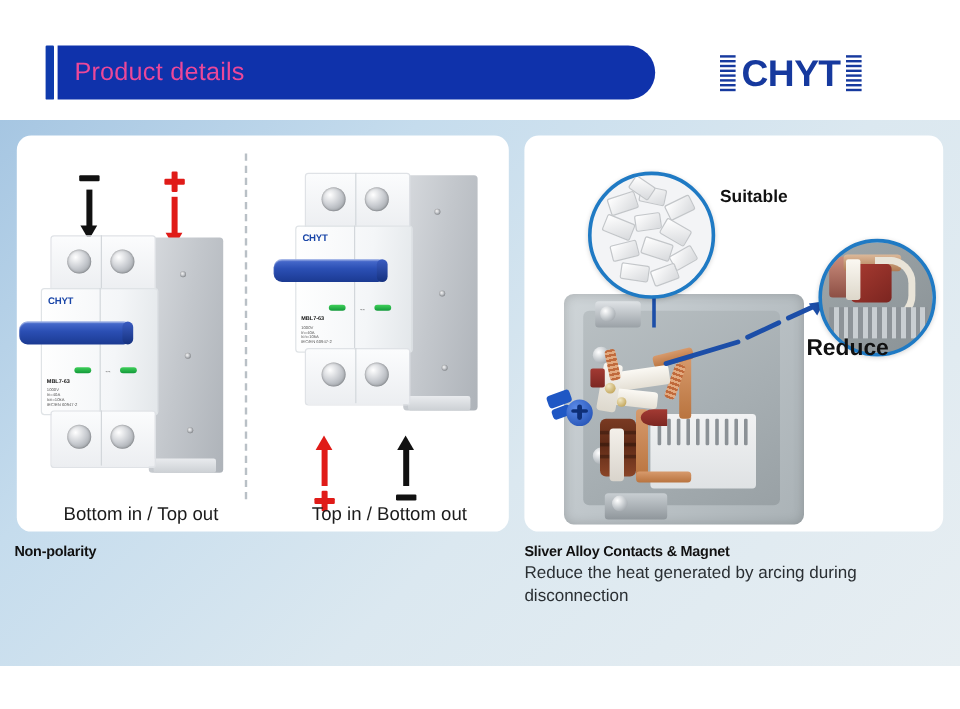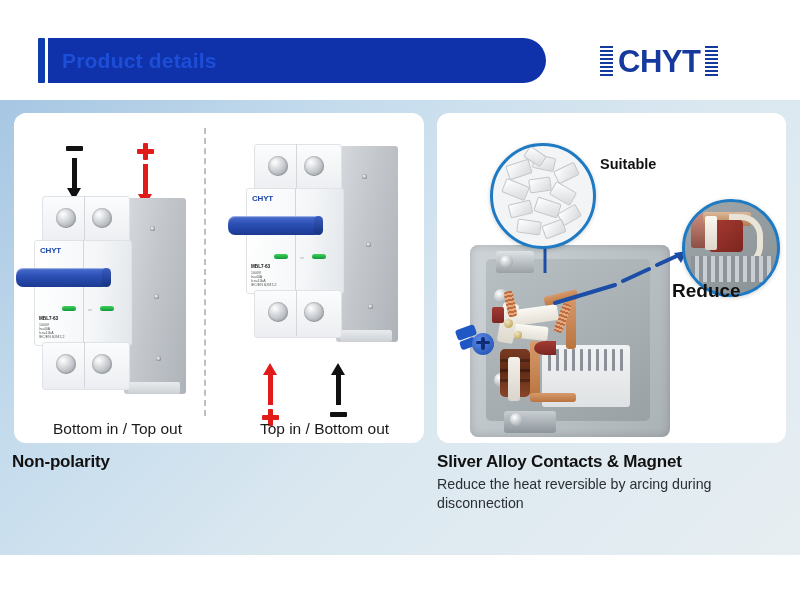--- a/index.html
+++ b/index.html
@@ -9,21 +9,21 @@
     background:#ffffff;
   }
   .page{position:relative;width:800px;height:591px;background:#ffffff;}
 
   
   .header{position:absolute;left:0;top:0;width:800px;height:100px;background:#ffffff;}
   .accent-bar{position:absolute;left:38px;top:38px;width:7px;height:45px;background:#0f3bad;border-radius:1px;}
   .title-bar{position:absolute;left:48px;top:38px;width:498px;height:45px;
     background:#0f32ab;border-radius:0 24px 24px 0;}
   .title-text{position:absolute;left:62px;top:48px;width:420px;height:26px;
-    color:#1d4ed8;font-size:21px;font-weight:bold;letter-spacing:0.2px;line-height:26px;}
+    color:#ec4899;font-size:21px;font-weight:normal;letter-spacing:0.2px;line-height:26px;}
   .logo{position:absolute;left:600px;top:43px;width:168px;height:36px;display:flex;align-items:center;}
   .logo-bars{display:flex;flex-direction:column;justify-content:space-between;height:30px;width:13px;}
   .logo-bars i{display:block;height:2px;background:#16399e;border-radius:0;}
   .logo-word{font-size:31px;font-weight:bold;color:#16399e;letter-spacing:-0.5px;
     line-height:31px;margin:0 5px;font-family:"Liberation Sans",sans-serif;}
 
   
   .body-bg{position:absolute;left:0;top:100px;width:800px;height:455px;
     background:linear-gradient(135deg,#a6c6e2 0%,#c5dced 28%,#dbe8f0 58%,#e7eef2 100%);}
   .foot-white{position:absolute;left:0;top:555px;width:800px;height:36px;background:#ffffff;}
@@ -132,21 +132,21 @@
     font-weight:bold;color:#111;line-height:1.35;}
   .lbl-magnet{position:absolute;left:672px;top:280px;font-size:19px;font-weight:bold;color:#111;}
 
   .leader{position:absolute;}
 
   
   .caps{position:absolute;left:0;top:452px;width:800px;height:100px;}
   .cap-col{position:absolute;}
   .cap-col.l{left:12px;top:0;width:420px;}
   .cap-col.r{left:437px;top:0;width:350px;}
-  .cap-h{font-size:17px;font-weight:bold;color:#111;margin:0 0 3px 0;letter-spacing:-.2px;}
+  .cap-h{font-size:12px;font-weight:bold;color:#111;margin:0 0 3px 0;letter-spacing:-.2px;}
   .cap-b{font-size:14.2px;color:#2a2f33;line-height:1.33;}
 </style>
 </head>
 <body>
 
 <div class="page">
 
   <div class="header">
     <div class="accent-bar"></div>
     <div class="title-bar"></div>
@@ -385,18 +385,18 @@
     <div>Suitable</div>
   </div>
   <div class="lbl-magnet">Reduce</div>
 
   <div class="caps">
     <div class="cap-col l">
       <div class="cap-h">Non-polarity</div>
     </div>
     <div class="cap-col r">
       <div class="cap-h">Sliver Alloy Contacts &amp; Magnet</div>
-      <div class="cap-b">Reduce the heat reversible by arcing during disconnection</div>
+      <div class="cap-b">Reduce the heat generated by arcing during disconnection</div>
     </div>
   </div>
 
   <div class="foot-white"></div>
 </div>
 
 </body></html>

